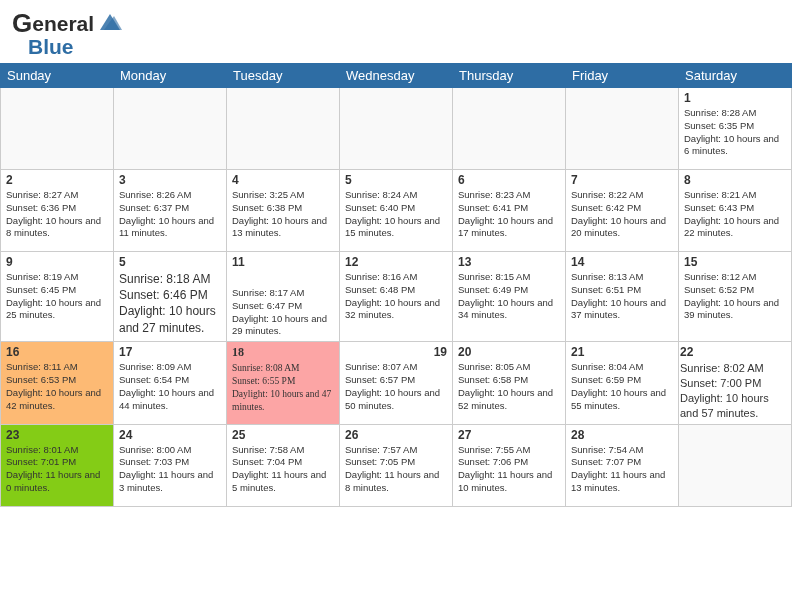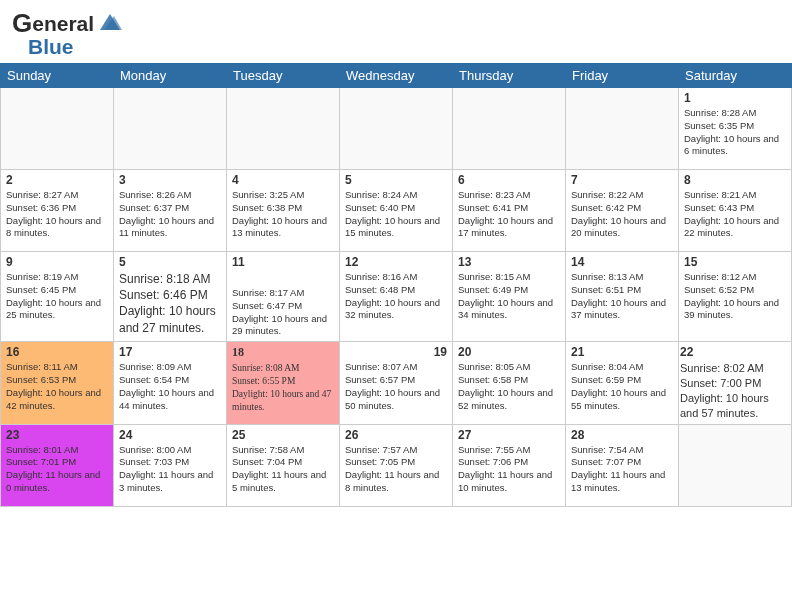--- a/index.html
+++ b/index.html
@@ -187,21 +187,21 @@
 Daylight: 10 hours and 55 minutes.</span>
         </td>
         <td style="border: 1px solid rgb(204, 204, 204); vertical-align: top; padding: 3px 1px; font-size: 9.5px; color: rgb(51, 51, 51); width: 14.28%; height: 82px; background: rgb(255, 255, 255); margin-left: 44px;">
           <span style="font-size: 12px; font-weight: bold; display: block; margin-bottom: 2px;">22</span>
           <span style="font-size: 11px; line-height: 1.35; color: rgb(51, 51, 51); white-space: pre-line; display: block;">Sunrise: 8:02 AM
 Sunset: 7:00 PM
 Daylight: 10 hours and 57 minutes.</span>
         </td>
       </tr>
       <tr>
-        <td style="border: 1px solid rgb(204, 204, 204); vertical-align: top; padding: 3px 5px; font-size: 9.5px; color: rgb(51, 51, 51); width: 14.28%; height: 82px; background: #d946ef;">
+        <td style="border: 1px solid rgb(204, 204, 204); vertical-align: top; padding: 3px 5px; font-size: 9.5px; color: rgb(51, 51, 51); width: 14.28%; height: 82px; background: #84cc16;">
           <span style="font-size: 12px; font-weight: bold; display: block; margin-bottom: 2px;">23</span>
           <span style="font-size: 9.5px; line-height: 1.35; color: rgb(51, 51, 51); white-space: pre-line; display: block;">Sunrise: 8:01 AM
 Sunset: 7:01 PM
 Daylight: 11 hours and 0 minutes.</span>
         </td>
         <td style="border: 1px solid rgb(204, 204, 204); vertical-align: top; padding: 3px 5px; font-size: 9.5px; color: rgb(51, 51, 51); width: 14.28%; height: 82px; background: rgb(255, 255, 255);">
           <span style="font-size: 12px; font-weight: bold; display: block; margin-bottom: 2px;">24</span>
           <span style="font-size: 9.5px; line-height: 1.35; color: rgb(51, 51, 51); white-space: pre-line; display: block;">Sunrise: 8:00 AM
 Sunset: 7:03 PM
 Daylight: 11 hours and 3 minutes.</span>

